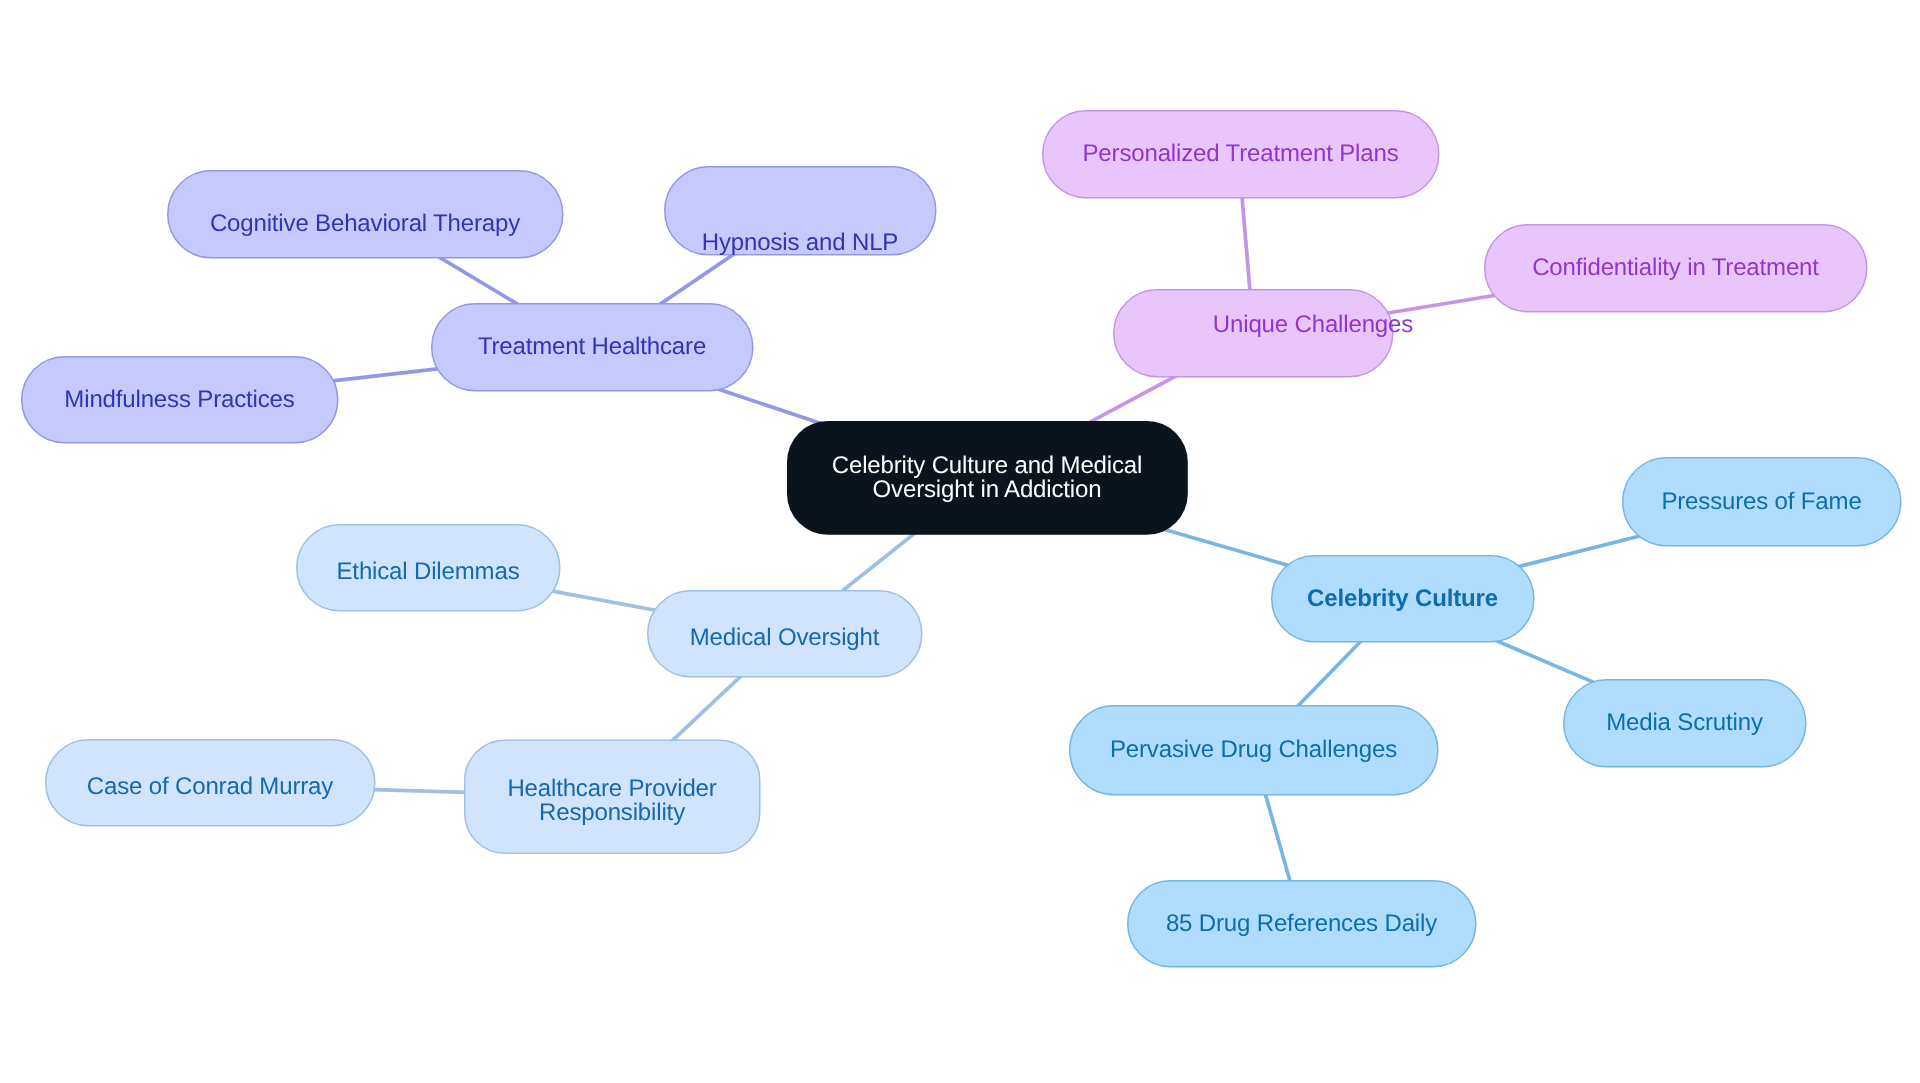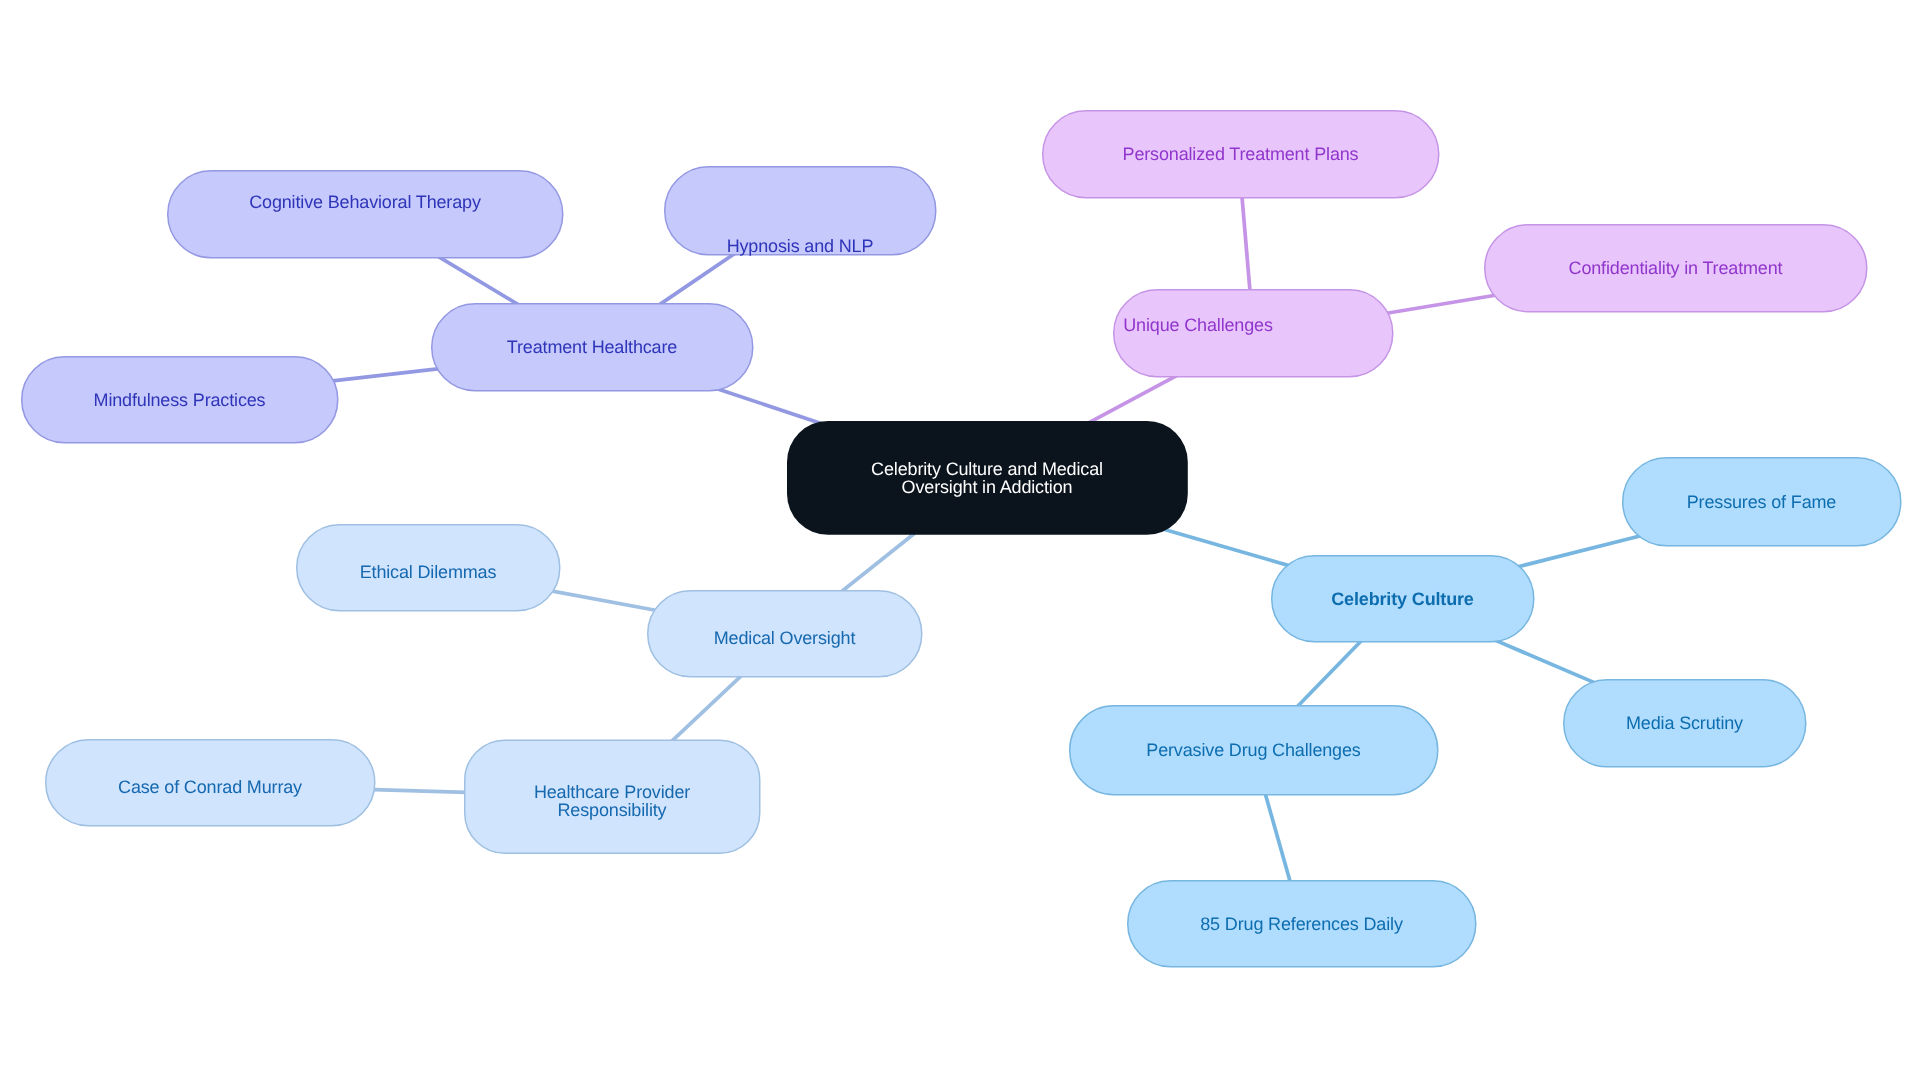--- a/index.html
+++ b/index.html
@@ -2,21 +2,21 @@
 <html><head>
 <meta charset="utf-8">
 <style>
   html,body{margin:0;padding:0;background:#ffffff;}
   body{width:1920px;height:1083px;font-family:"Liberation Sans",sans-serif;overflow:hidden;
        -webkit-font-smoothing:antialiased;text-rendering:geometricPrecision;}
   #stage{position:relative;width:1920px;height:1083px;background:#ffffff;}
   svg#scene{position:absolute;left:0;top:0;width:1920px;height:1083px;}
   .node{position:absolute;box-sizing:border-box;display:flex;align-items:center;justify-content:center;
         text-align:center;z-index:3;}
-  .node .lbl{display:block;transform:translateZ(0);line-height:1.0;letter-spacing:-0.15px;white-space:pre-line;font-size:18px;}
+  .node .lbl{display:block;transform:translateZ(0);line-height:1.0;letter-spacing:-0.15px;white-space:pre-line;font-size:24px;}
   .t-root{color:#ffffff;}
   .t-purple{color:#2f35b8;}
   .t-pink{color:#9136cc;}
   .t-blue{color:#0d6daf;}
   .t-lblue{color:#1668af;margin-top:8px;}
 </style>
 </head>
 <body>
 
 <div id="stage">
@@ -60,30 +60,30 @@
     </g>
   </svg>
 
   <div class="node" style="left:787px;top:421px;width:400px;height:113px;">
     <span class="lbl t-root">Celebrity Culture and Medical
 Oversight in Addiction</span>
   </div>
   <div class="node" style="left:431px;top:303px;width:322px;height:88px;">
     <span class="lbl t-purple">Treatment Healthcare</span>
   </div>
-  <div class="node" style="left:167px;top:164px;width:396px;height:76px;">
+  <div class="node" style="left:167px;top:186px;width:396px;height:76px;">
     <span class="lbl t-purple">Cognitive Behavioral Therapy</span>
   </div>
   <div class="node" style="left:664px;top:166px;width:272px;height:89px;align-items:flex-end;">
     <span class="lbl t-purple">Hypnosis and NLP</span>
   </div>
   <div class="node" style="left:21px;top:356px;width:317px;height:87px;">
     <span class="lbl t-purple">Mindfulness Practices</span>
   </div>
-  <div class="node" style="left:1058px;top:289px;width:280px;height:72px;">
+  <div class="node" style="left:1173px;top:289px;width:280px;height:72px;">
     <span class="lbl t-pink">Unique Challenges</span>
   </div>
   <div class="node" style="left:1042px;top:110px;width:397px;height:88px;">
     <span class="lbl t-pink">Personalized Treatment Plans</span>
   </div>
   <div class="node" style="left:1484px;top:224px;width:383px;height:88px;">
     <span class="lbl t-pink">Confidentiality in Treatment</span>
   </div>
   <div class="node" style="left:1271px;top:555px;width:263px;height:87px;font-weight:bold;">
     <span class="lbl t-blue">Celebrity Culture</span>

